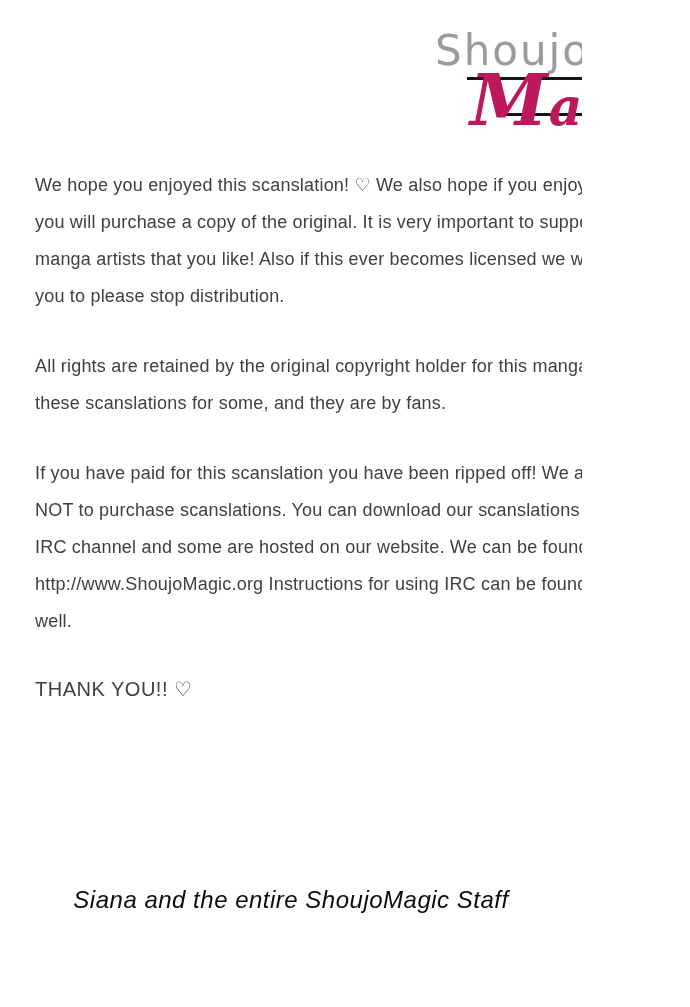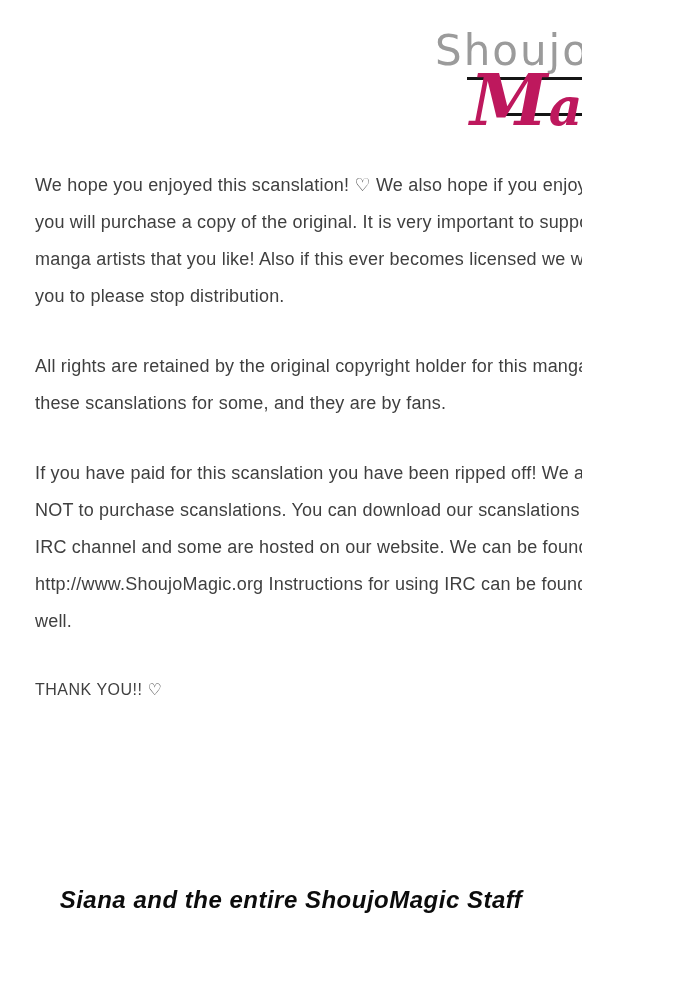--- a/index.html
+++ b/index.html
@@ -91,34 +91,34 @@
     top: 167px;
     left: 35px;
     width: 645px;
     font-size: 18px;
     line-height: 37px;
     color: #3f3f3f;
     letter-spacing: 0.2px;
   }
   .content p { margin: 0 0 33px 0; }
   .thanks {
-    font-size: 16px;
+    font-size: 20px;
     letter-spacing: 0.5px;
     margin-top: -2px !important;
   }
 
   
   .footer {
     position: absolute;
     top: 886px;
     left: 0;
     width: 100%;
     text-align: center;
     font-style: italic;
-    font-weight: bold;
+    font-weight: normal;
     font-size: 24px;
     letter-spacing: 0.5px;
     color: #0c0c0c;
   }
 </style>
 </head>
 <body>
 
 <div class="page">
 

